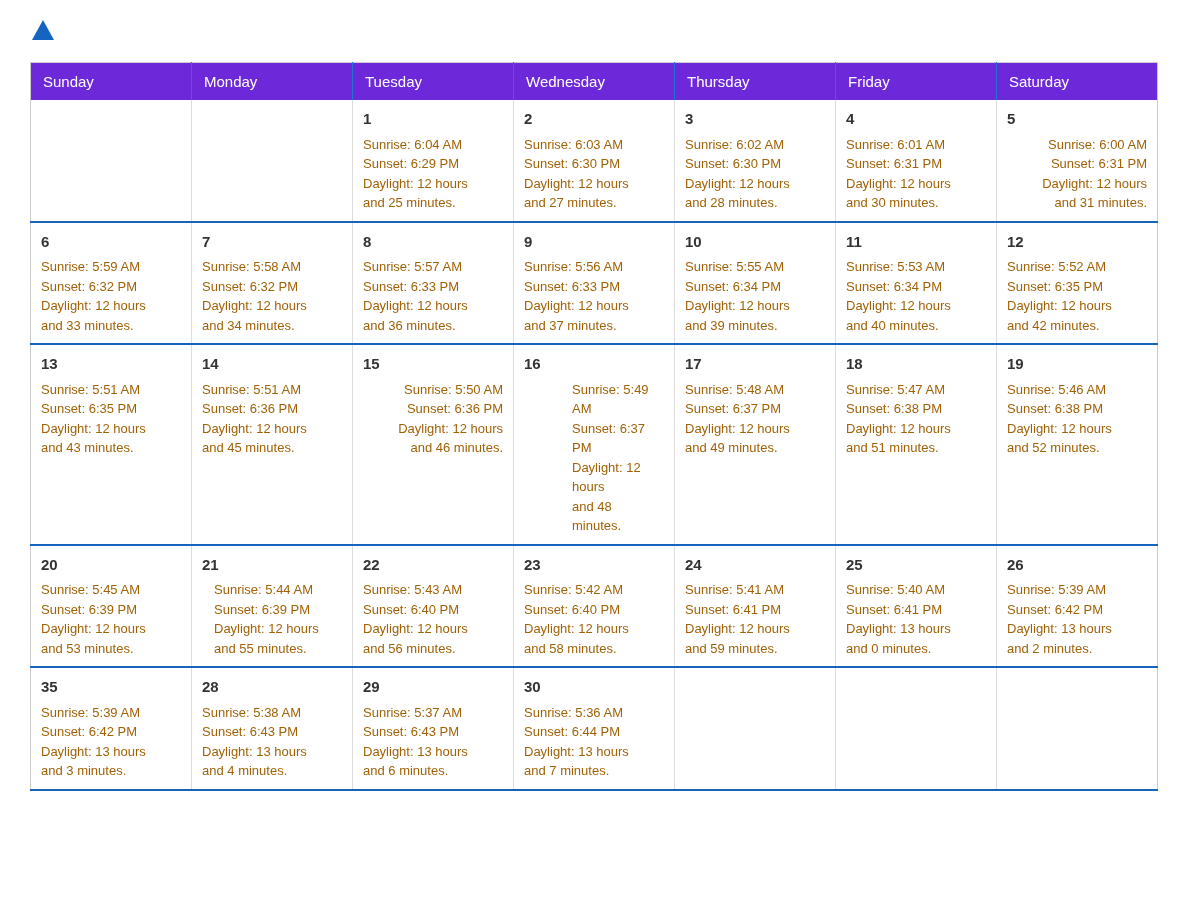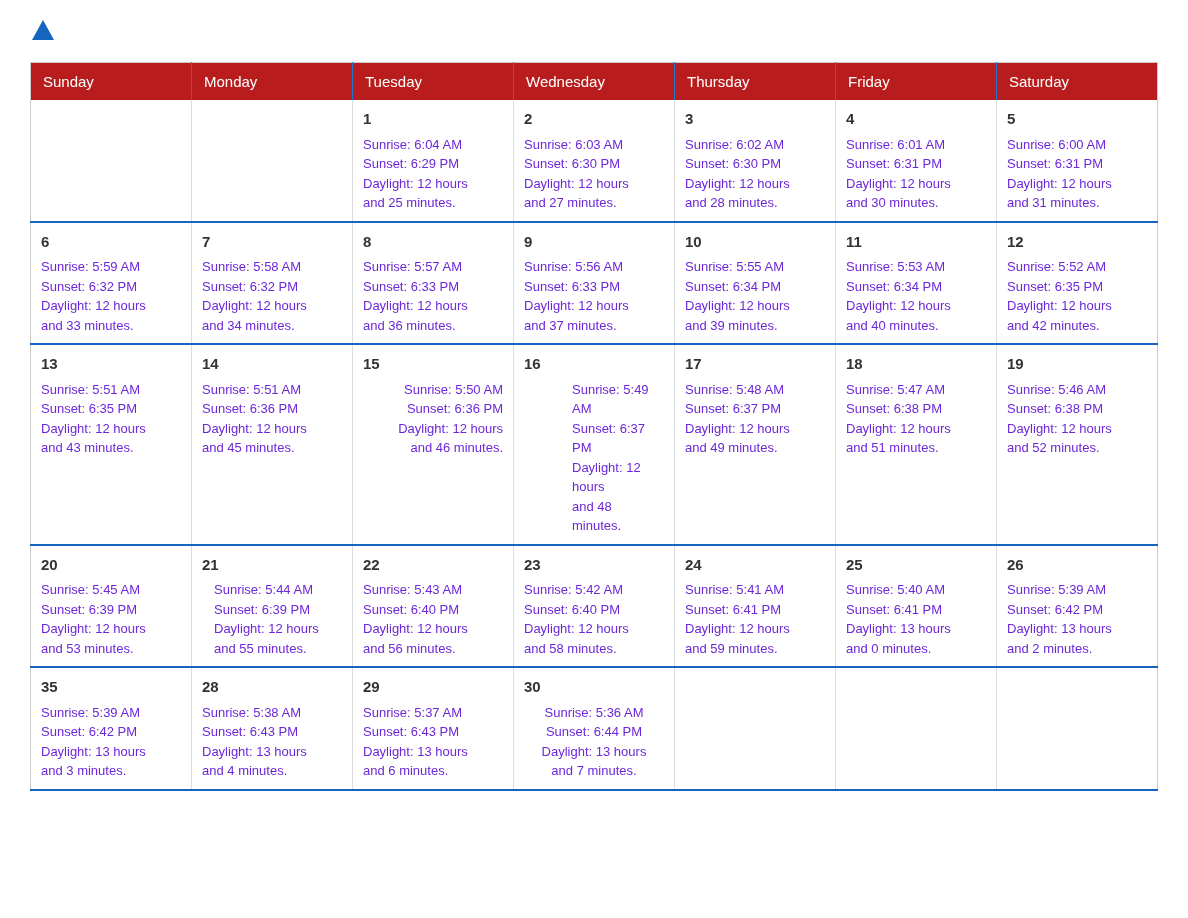--- a/index.html
+++ b/index.html
@@ -45,21 +45,21 @@
       font-size: 20px;
       color: #333;
       margin-top: 4px;
     }
     .calendar {
       width: 100%;
       border-collapse: collapse;
       border: 1px solid #ccc;
     }
     .calendar thead tr {
-      background-color: #b91c1c;
+      background-color: #6d28d9;
       color: #fff;
     }
     .calendar thead th {
       padding: 10px 12px;
       text-align: left;
       font-size: 15px;
       font-weight: normal;
       border-right: 1px solid #1976d2;
     }
     .calendar thead th:last-child {
@@ -81,21 +81,21 @@
       border-right: none;
     }
     .day-number {
       font-size: 15px;
       font-weight: bold;
       color: #333;
       display: block;
       margin-bottom: 4px;
     }
     .day-info {
-      color: #6d28d9;
+      color: #a16207;
       font-size: 13px;
     }
     .logo-icon {
       display: inline-flex;
       flex-direction: column;
       align-items: flex-end;
       margin-left: 2px;
     }
   </style>
 </head>
@@ -157,21 +157,21 @@
         </td>
         <td>
           <span class="day-number">4</span>
           <div class="day-info" style="white-space: pre-line;">Sunrise: 6:01 AM
 Sunset: 6:31 PM
 Daylight: 12 hours
 and 30 minutes.</div>
         </td>
         <td>
           <span class="day-number">5</span>
-          <div class="day-info" style="white-space: pre-line;">Sunrise: 6:00 AM
+          <div class="day-info" style="white-space: pre-line; text-align: right;">Sunrise: 6:00 AM
 Sunset: 6:31 PM
 Daylight: 12 hours
 and 31 minutes.</div>
         </td>
       </tr>
       <tr>
         <td>
           <span class="day-number">6</span>
           <div class="day-info" style="white-space: pre-line;">Sunrise: 5:59 AM
 Sunset: 6:32 PM
@@ -340,21 +340,21 @@
         </td>
         <td>
           <span class="day-number">29</span>
           <div class="day-info" style="white-space: pre-line;">Sunrise: 5:37 AM
 Sunset: 6:43 PM
 Daylight: 13 hours
 and 6 minutes.</div>
         </td>
         <td>
           <span class="day-number">30</span>
-          <div class="day-info" style="white-space: pre-line; text-align: center;">Sunrise: 5:36 AM
+          <div class="day-info" style="white-space: pre-line;">Sunrise: 5:36 AM
 Sunset: 6:44 PM
 Daylight: 13 hours
 and 7 minutes.</div>
         </td>
         <td></td>
         <td></td>
         <td></td>
       </tr>
     </tbody>
 </table>

